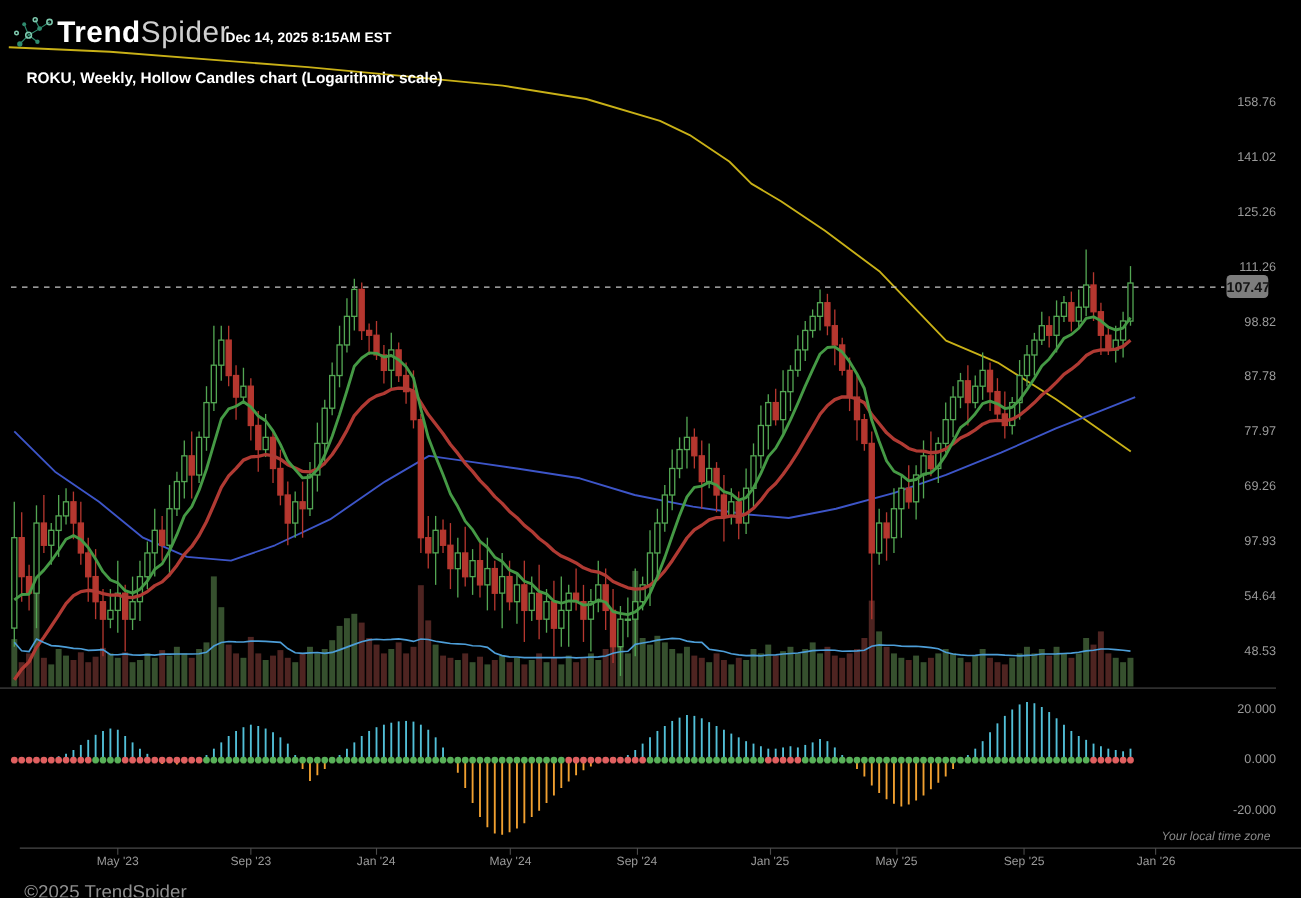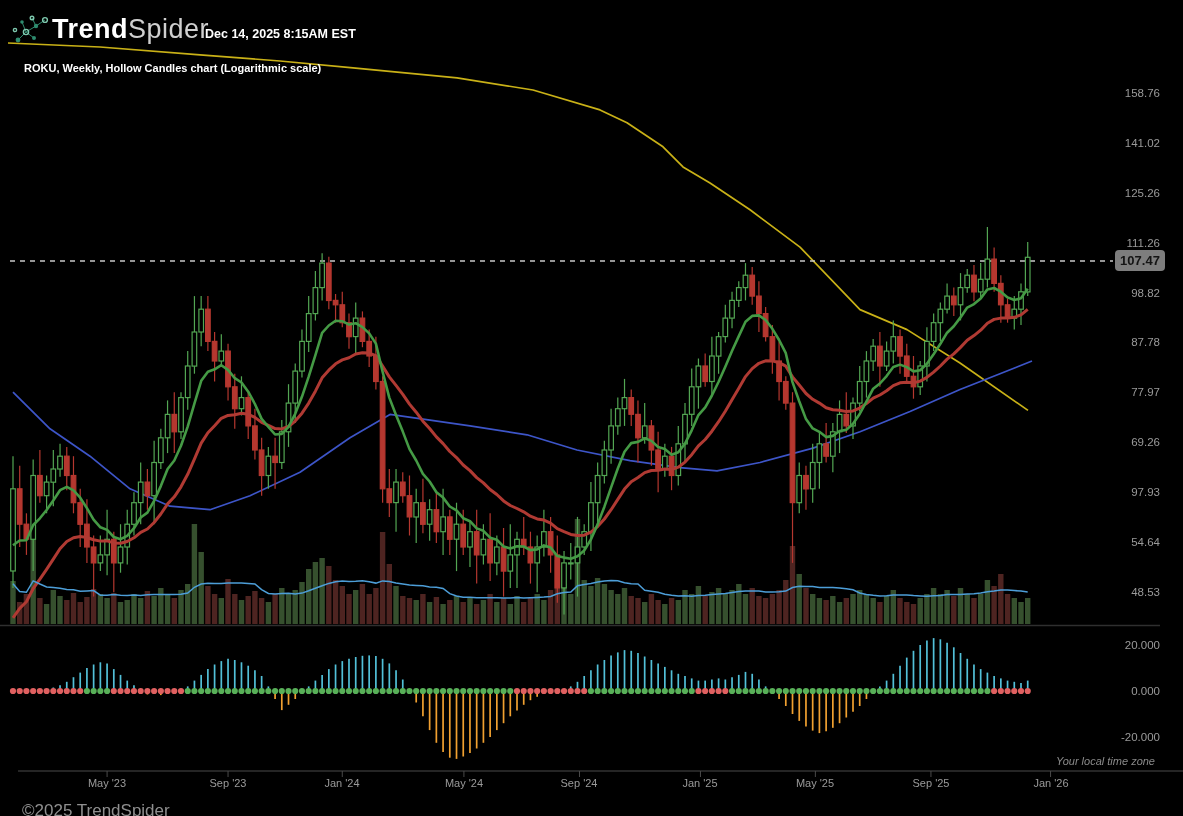--- a/index.html
+++ b/index.html
@@ -4,27 +4,27 @@
 <style>
   html,body{margin:0;padding:0;background:#000;}
   #stage{position:relative;width:1183px;height:816px;background:#000;overflow:hidden;
          font-family:"Liberation Sans",sans-serif;}
   #chart-svg{position:absolute;left:0;top:0;}
   .hdr{position:absolute;z-index:5;white-space:nowrap;}
   #brand{left:52px;top:14px;font-size:27px;letter-spacing:.5px;}
   #brand .b{color:#fff;font-weight:bold;}
   #brand .l{color:#cfcfcf;font-weight:300;}
   #hdr-date{left:205px;top:27px;font-size:12.5px;font-weight:bold;color:#fff;}
-  #chart-title{left:24px;top:62px;font-size:11px;font-weight:bold;color:#fff;}
+  #chart-title{left:24px;top:62px;font-size:14px;font-weight:bold;color:#fff;}
   #copyright{left:22px;top:801px;font-size:17px;color:#8f8f8f;}
   #tzone{right:28px;top:755px;font-size:11px;color:#8a8a8a;font-style:italic;}
   .axis-label{position:absolute;font-size:11.5px;color:#9a9a9a;transform:translateY(-50%);
               right:23px;text-align:right;}
   .time-label{position:absolute;font-size:11px;color:#9a9a9a;top:777px;transform:translateX(-50%);}
-  #price-badge{position:absolute;left:1115px;width:50px;top:250px;height:21px;background:#7d7d7d;
+  #price-badge{position:absolute;left:1115px;width:38px;top:250px;height:21px;background:#7d7d7d;
                border-radius:4px;color:#141414;font-weight:bold;font-size:13px;text-align:center;
                line-height:21px;z-index:6;}
   #logo-icon{position:absolute;left:12px;top:12px;}
 </style>
 </head>
 <body>
 
 <div id="stage">
 
   <svg id="logo-icon" class="hdr" width="40" height="44">

